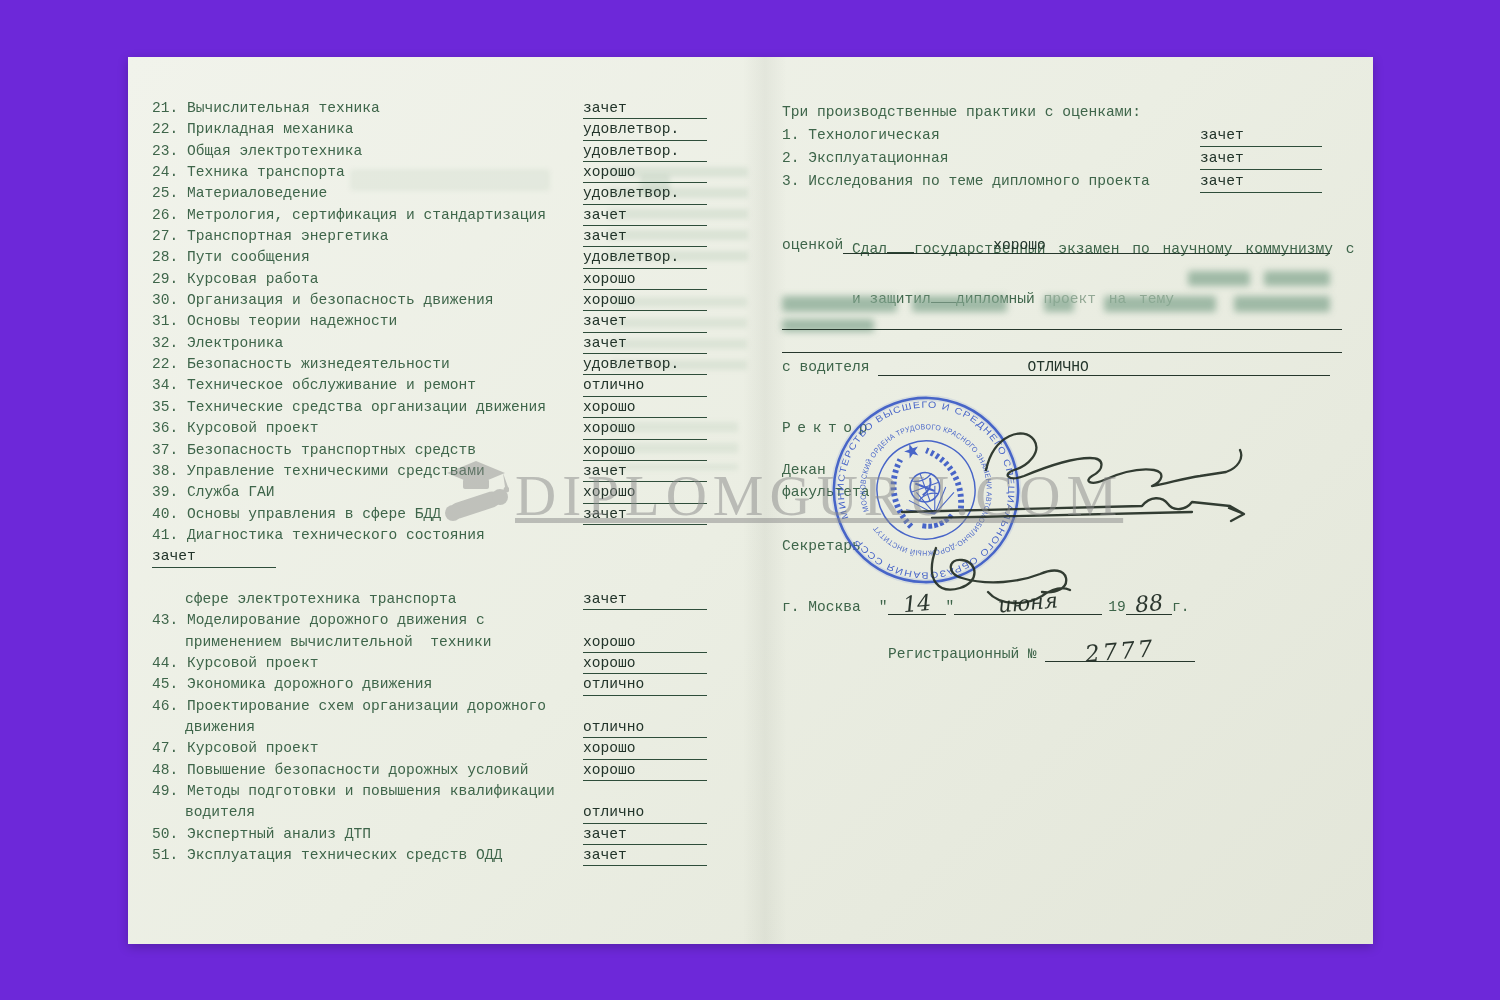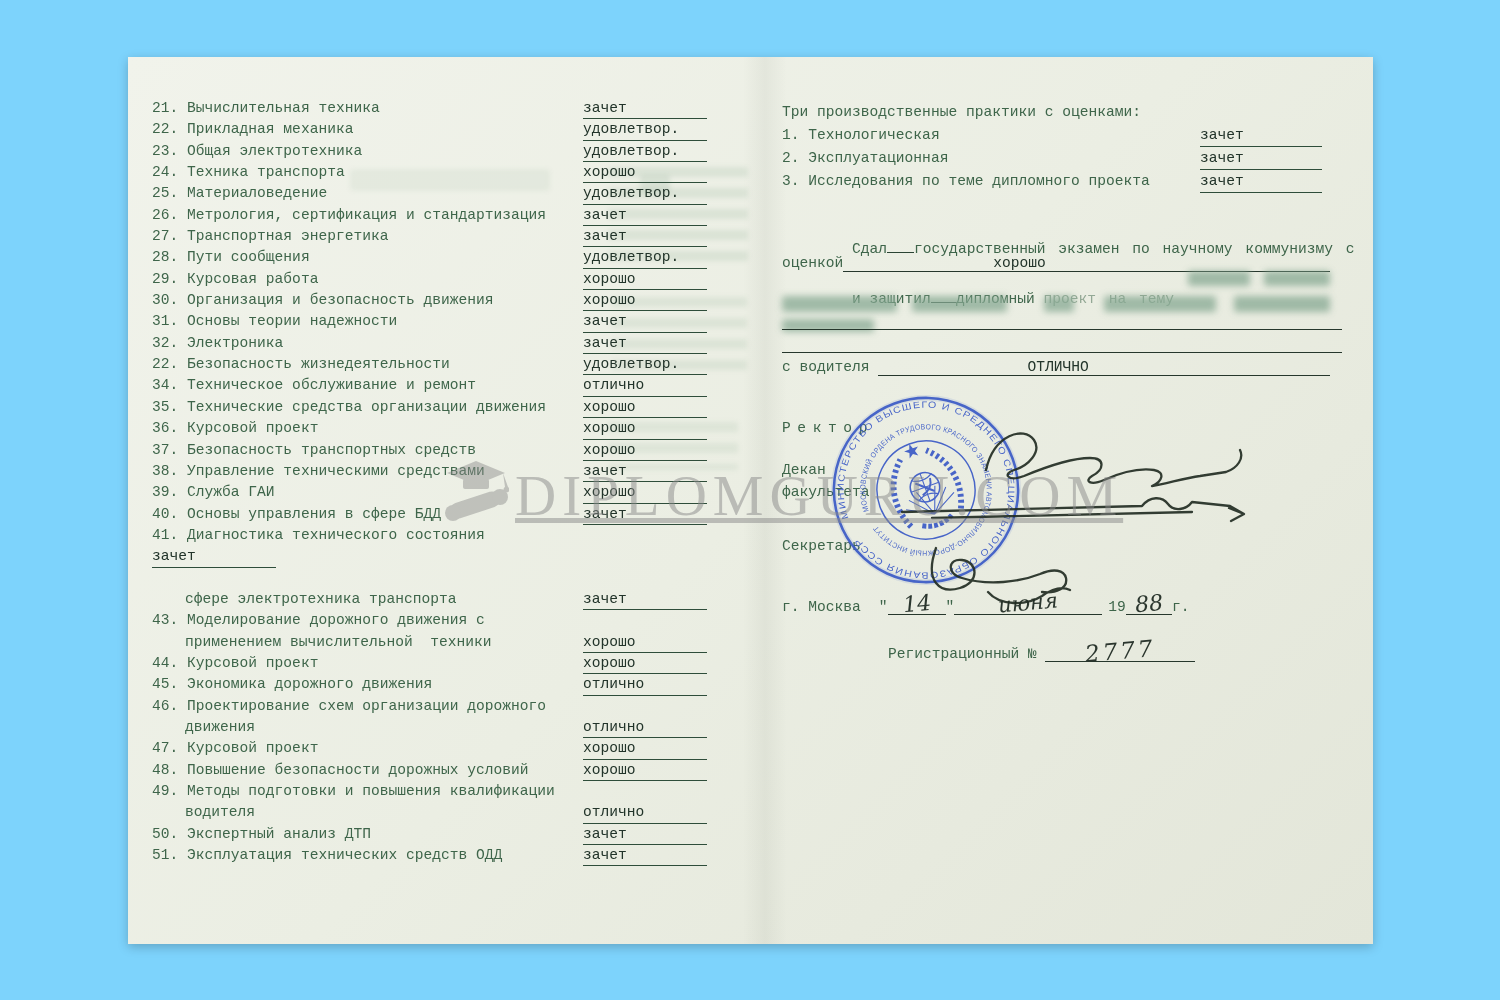--- a/index.html
+++ b/index.html
@@ -1,16 +1,16 @@
 <!DOCTYPE html>
 <html><head>
 <meta charset="utf-8">
 <style>
   html,body{margin:0;padding:0;background:#dadada;}
-  .scene{position:relative;width:1500px;height:1000px;background:#7dd3fc;overflow:hidden;
+  .scene{position:relative;width:1500px;height:1000px;background:#6d28d9;overflow:hidden;
          font-family:"Liberation Mono","DejaVu Sans Mono",monospace;}
   .paper{position:absolute;left:128px;top:57px;width:1245px;height:887px;
          background:linear-gradient(135deg,#f1f3eb 0%,#ebeee3 50%,#e3e6d9 100%);
          box-shadow:0 3px 10px rgba(0,0,0,.22);}
   .fold{position:absolute;left:615px;top:0;width:44px;height:100%;
         background:linear-gradient(90deg,rgba(0,0,0,0) 0%,rgba(60,70,55,.06) 50%,rgba(0,0,0,0) 100%);}
   
   .subjects{position:absolute;left:24px;top:41px;width:585px;z-index:2;}
   .srow{display:flex;height:21.35px;line-height:21.35px;font-size:14.6px;
         color:#3e654a;white-space:pre;box-sizing:border-box;}
@@ -109,21 +109,21 @@
       <div class="pr-header">Три производственные практики с оценками:</div>
       <div id="practices-list">
           <div class="prow"><span class="pl">1. Технологическая</span><span class="pg">зачет</span></div>
           <div class="prow"><span class="pl">2. Эксплуатационная</span><span class="pg">зачет</span></div>
           <div class="prow"><span class="pl">3. Исследования по теме дипломного проекта</span><span class="pg">зачет</span></div>
         </div>
 
       <div class="abs" style="top:121px;left:0;">
         <span>Сдал</span><span class="blank" style="width:27px;"></span><span class="wordsp">государственный экзамен по научному коммунизму с</span>
       </div>
-      <div class="abs flexline" style="top:154px;left:0;">
+      <div class="abs flexline" style="top:136px;left:0;">
         <span>оценкой</span>
         <span class="slot">хорошо</span>
       </div>
 
       <div class="abs" style="top:171px;left:0;">
         <span>и защитил</span><span class="blank" style="width:25px;"></span><span>дипломный</span><span> </span><span class="faded wordsp">проект на тему</span>
       </div>
 
       <div class="tb" style="top:170px;left:406px;width:62px;height:15px;"></div>
       <div class="tb" style="top:170px;left:482px;width:66px;height:15px;"></div>

